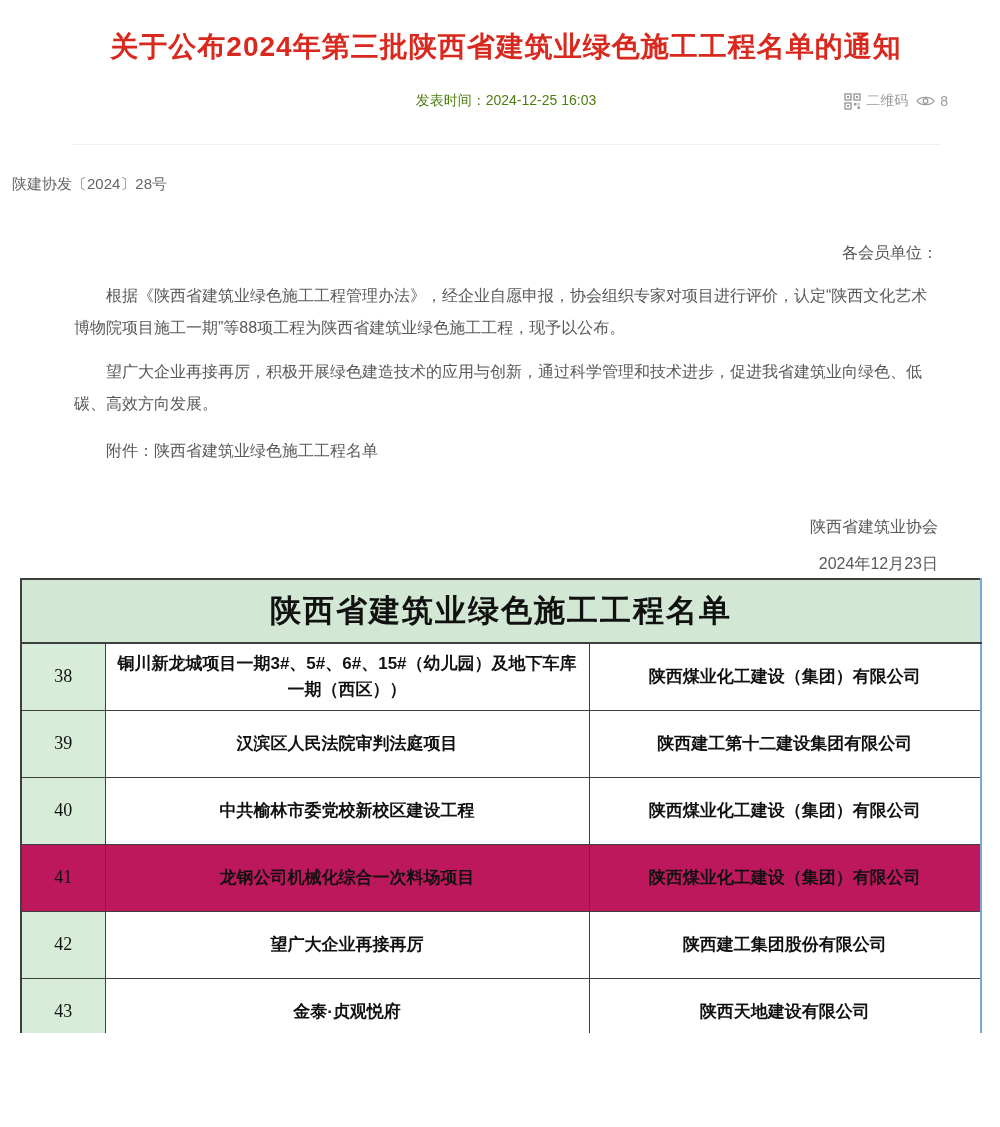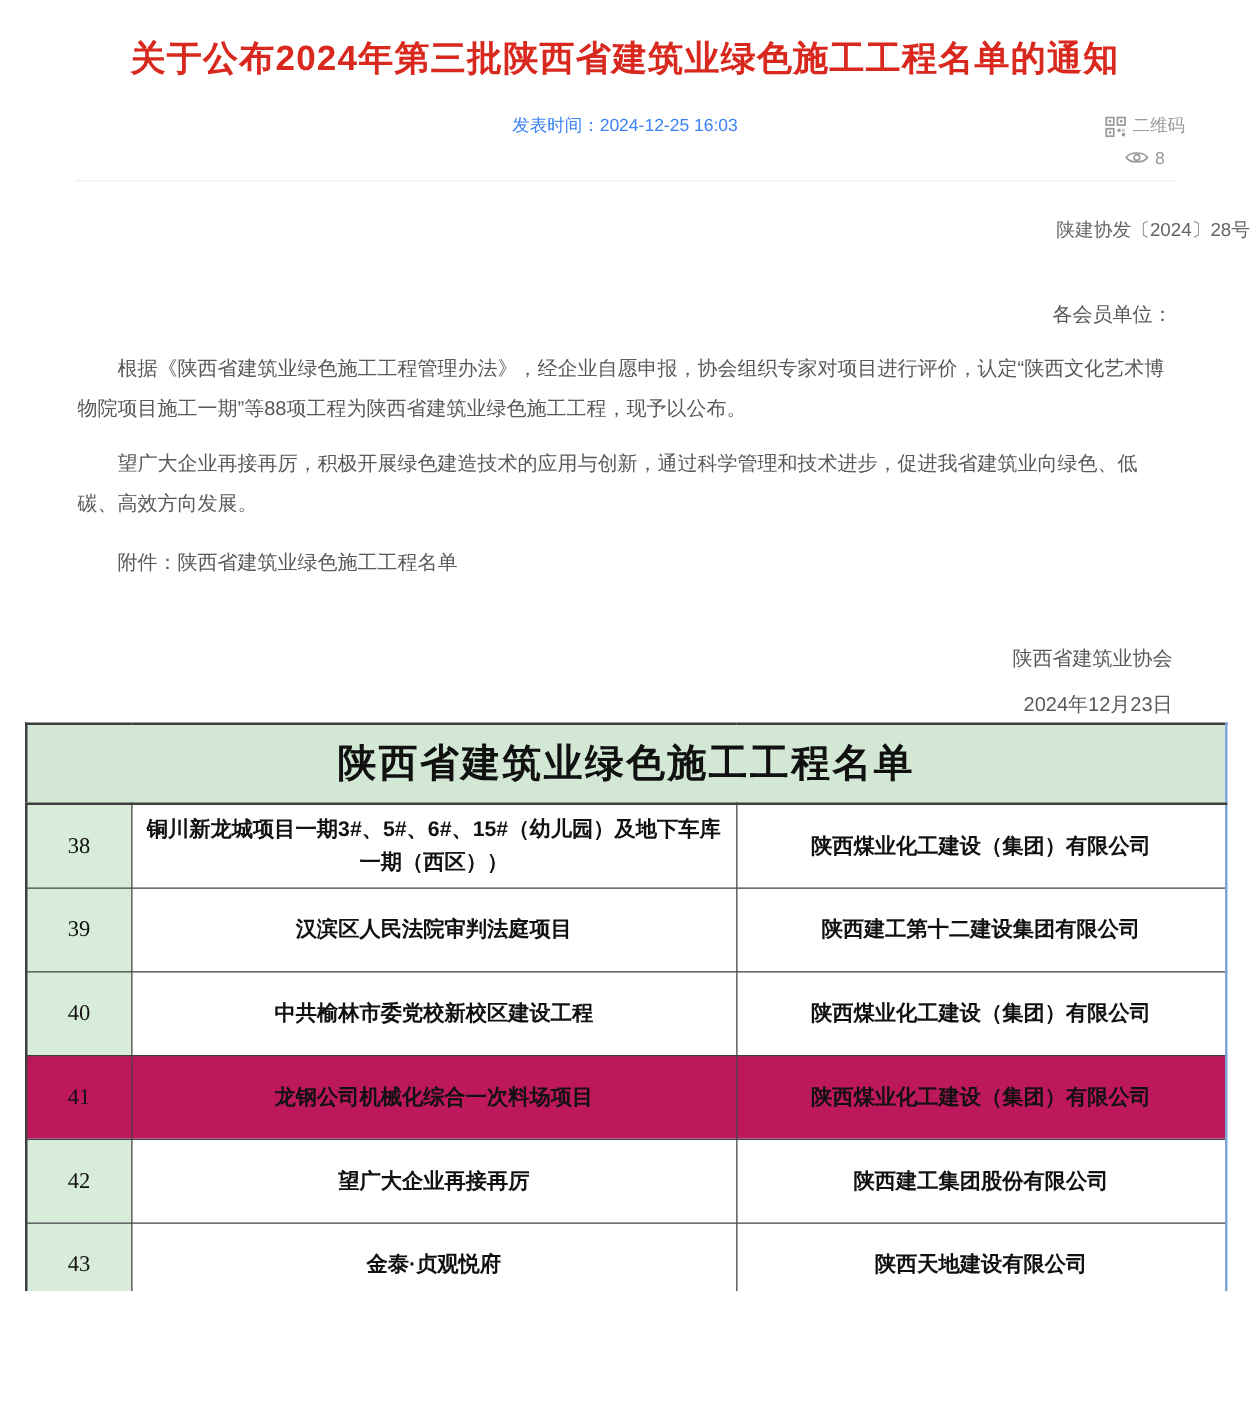--- a/index.html
+++ b/index.html
@@ -4,57 +4,57 @@
 <style>
   * { margin:0; padding:0; box-sizing:border-box; }
   html,body { background:#ffffff; }
   .page {
     position:relative;
     width:1000px; height:1033px;
     margin:0 auto;
     background:#ffffff;
     font-family:"Liberation Sans", sans-serif;
     overflow:hidden;
+    padding-left:12px;
   }
   
   .article-title {
     padding-top:28px;
     text-align:center;
     font-size:28px;
     font-weight:bold;
     color:#d9281e;
     letter-spacing:1px;
   }
   .meta-row {
     position:relative;
     margin-top:26px;
     height:22px;
   }
   .meta-publish {
     text-align:center;
     font-size:14px;
-    color:#3b82f6;
+    color:#4d7c0f;
   }
   .meta-right {
     position:absolute;
     right:52px; top:0;
     display:flex; align-items:center; gap:8px;
     color:#9a9a9a;
     font-size:14px;
-    flex-direction:column;
   }
   .meta-right .grp { display:flex; align-items:center; gap:5px; }
   .icon-svg { display:block; }
   .divider {
     margin:30px 60px 0 60px;
     border-top:1px solid #f0f0f0;
   }
   .doc-number {
     margin-top:30px;
-    text-align:right;
+    text-align:left;
     font-size:15px;
     color:#666666;
   }
   
   .letter {
     margin:46px 62px 0 62px;
     color:#595959;
     font-size:16px;
     line-height:1.65;
   }

